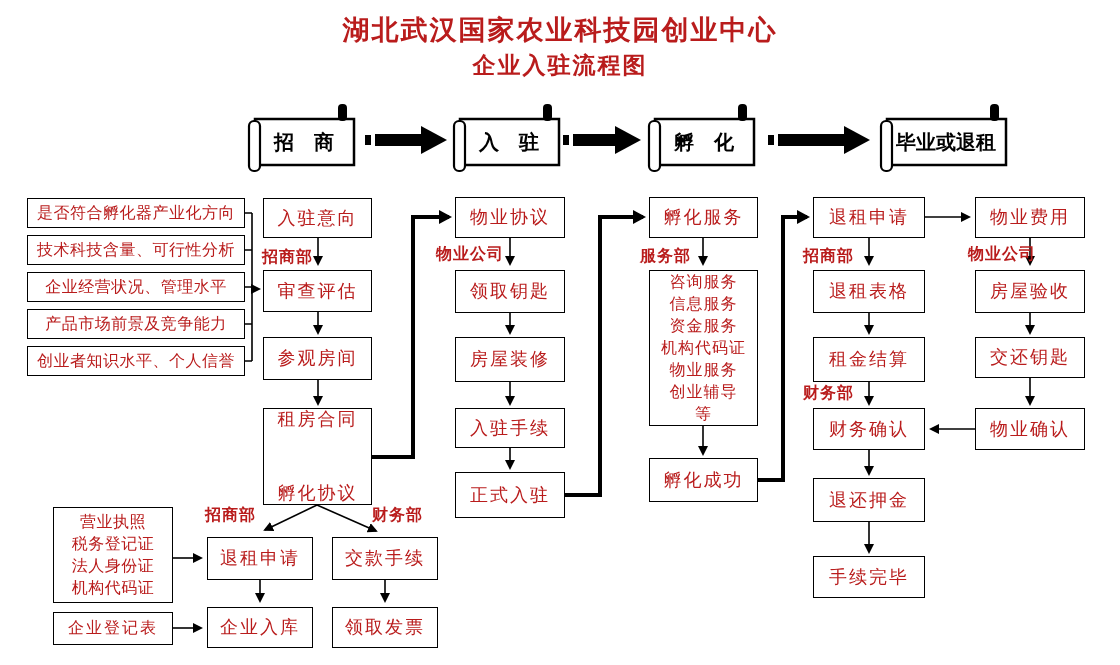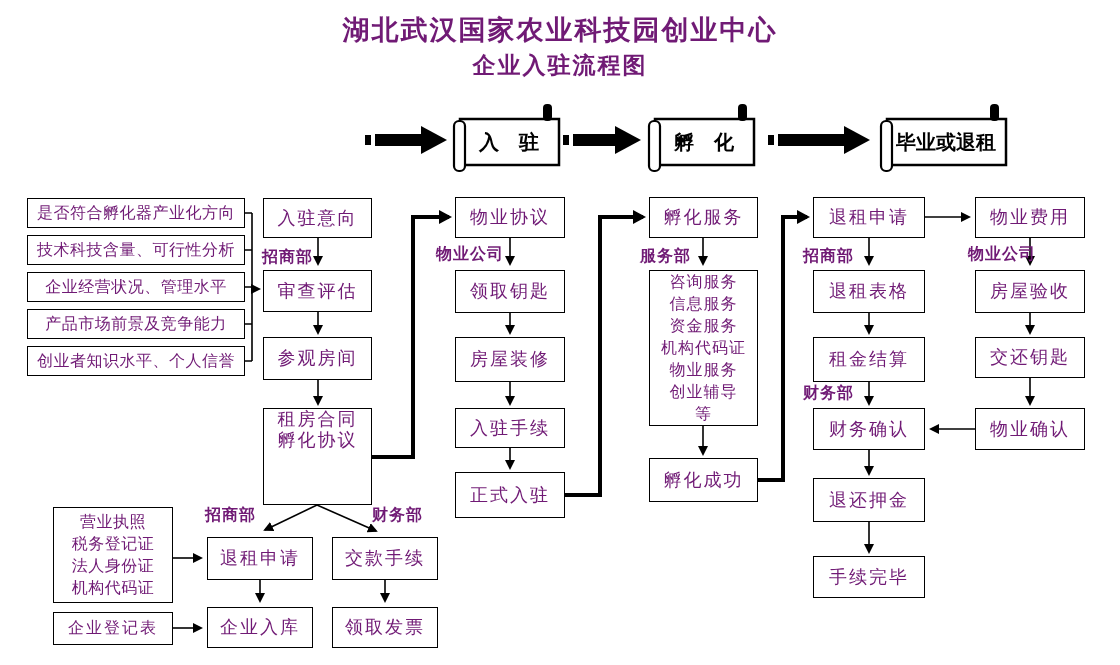--- a/index.html
+++ b/index.html
@@ -1,40 +1,48 @@
 <!DOCTYPE html>
 <html><head>
 <meta charset="utf-8">
 <style>
   html,body{margin:0;padding:0;background:#ffffff;}
   #stage{position:relative;width:1120px;height:665px;background:#ffffff;overflow:hidden;
-         font-family:"Liberation Serif",serif;color:#701a75;}
+         font-family:"Liberation Serif",serif;color:#b91c1c;}
   .title-line{position:absolute;left:0;width:1120px;text-align:center;font-weight:bold;letter-spacing:2px;}
   .title-1{top:12px;font-size:27px;}
   .title-2{top:50px;font-size:23px;font-family:Liberation Serif, serif;}
   .box{position:absolute;border:1.6px solid #000;background:#fff;display:flex;align-items:center;
        justify-content:center;font-size:18px;letter-spacing:2px;text-align:center;box-sizing:border-box;line-height:1.15;}
   .criteria-box{font-size:16px;letter-spacing:0.5px;}
-  .multiline{flex-direction:column;justify-content:flex-start;}
+  .multiline{flex-direction:column;justify-content:space-between;}
   .svc{flex-direction:column;justify-content:center;font-size:16px;letter-spacing:1px;line-height:22px;}
   .docs{flex-direction:column;justify-content:center;font-size:16px;letter-spacing:0.5px;line-height:22px;}
   .dept{position:absolute;font-family:"Liberation Sans",sans-serif;font-weight:bold;font-size:16px;letter-spacing:1px;}
   .banner{position:absolute;top:103px;}
   .blockarrow{position:absolute;top:123px;}
   svg{display:block;}
   .conn{position:absolute;left:0;top:0;pointer-events:none;}
 </style>
 </head>
 <body>
 
 <div id="stage">
 
   <div class="title-line title-1">湖北武汉国家农业科技园创业中心</div>
   <div class="title-line title-2">企业入驻流程图</div>
 
+  <div class="banner" style="left:246px">
+    <svg width="112" height="70" viewBox="0 0 112 70">
+      <rect x="9" y="16" width="99" height="46" fill="#fff" stroke="#000" stroke-width="2.5"></rect>
+      <rect x="3" y="18" width="11" height="50" rx="5" fill="#fff" stroke="#000" stroke-width="2.2"></rect>
+      <rect x="92" y="1" width="9" height="17" rx="4" fill="#000"></rect>
+      <text x="58" y="46" text-anchor="middle" font-size="20" font-weight="bold">招　商</text>
+    </svg>
+  </div>
   <div class="blockarrow" style="left:365px">
     <svg width="82" height="34" viewBox="0 0 82 34">
         <rect x="0" y="12" width="6" height="10" fill="#000"></rect>
         <rect x="10" y="11" width="46" height="12" fill="#000"></rect>
         <polygon points="56,3 82,17 56,31" fill="#000"></polygon>
       </svg>
   </div>
   <div class="banner" style="left:451px">
     <svg width="112" height="70" viewBox="0 0 112 70">
       <rect x="9" y="16" width="99" height="46" fill="#fff" stroke="#000" stroke-width="2.5"></rect>

